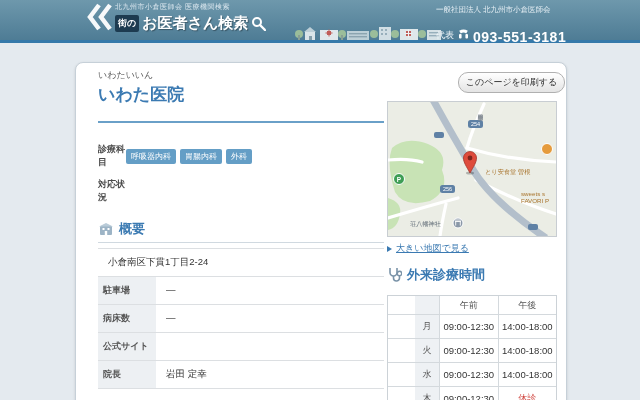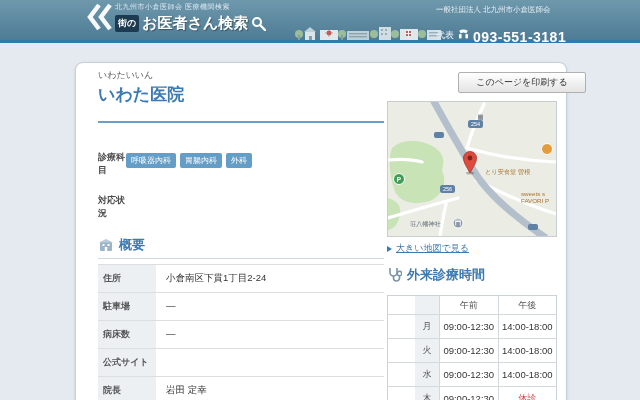--- a/index.html
+++ b/index.html
@@ -24,27 +24,27 @@
   .phone-number{font-size:14px;font-weight:bold;letter-spacing:.5px;}
 
   
   .card{position:absolute;left:75px;top:62px;width:490px;height:420px;background:#fff;
         border:1px solid #c6d0d8;border-radius:8px 8px 0 0;box-shadow:0 1px 3px rgba(0,0,0,.12);}
   .left-col{position:absolute;left:22px;top:6px;width:286px;}
 
   .furigana{font-size:9px;color:#555;}
   .clinic-name{font-size:17px;font-weight:bold;color:#3b7ab2;padding-bottom:15px;
                border-bottom:2px solid #6aa0c8;margin-top:1px;}
-  .print-btn{position:absolute;left:382px;top:9px;width:128px;height:21px;font-size:9px;color:#333;
-             background:linear-gradient(#ffffff,#e4e4e4);border:1px solid #b0b0b0;border-radius:2px;
+  .print-btn{position:absolute;left:382px;top:9px;width:107px;height:21px;font-size:9px;color:#333;
+             background:linear-gradient(#ffffff,#e4e4e4);border:1px solid #b0b0b0;border-radius:10px;
              cursor:pointer;font-family:inherit;}
 
   .meta-row{display:flex;align-items:center;margin-top:9px;}
   .meta-row.first{margin-top:20px;}
-  .meta-label{font-size:9px;font-weight:bold;color:#4a4a4a;width:28px;flex-shrink:0;margin-top:8px;}
+  .meta-label{font-size:9px;font-weight:bold;color:#4a4a4a;width:28px;flex-shrink:0;}
   .badges{display:flex;gap:4px;}
   .badge{background:#649ec6;color:#fff;font-size:8px;padding:2px 5px;border-radius:2px;text-align:right;}
 
   .sec-head{display:flex;align-items:center;gap:5px;color:#3b7ab2;font-size:13px;font-weight:bold;
             padding-bottom:4px;border-bottom:1px solid #d0d9e0;}
   .sec-overview{margin-top:16px;}
   .sec-other{margin-top:13px;}
   .sec-hours{margin-top:11px;border-bottom:none;}
 
   .o-table{margin-top:5px;border-top:1px solid #dcdfe2;}
@@ -173,21 +173,20 @@
           <rect x="2" y="4" width="12" height="9" rx="1" fill="#9db4c6"></rect>
           <rect x="4.5" y="6" width="2" height="2" fill="#ffffff"></rect>
             <rect x="9.5" y="6" width="2" height="2" fill="#ffffff"></rect>
           <rect x="6.8" y="9" width="2.4" height="4" fill="#ffffff"></rect>
           <polygon points="1,4.5 8,1 15,4.5" fill="#b9cbd8"></polygon>
         </svg>
         <span>概要</span>
       </div>
       <div class="o-table">
         <div class="o-row">
-          <div class="o-label">住所</div>
           <div class="o-value">小倉南区下貫1丁目2-24</div>
         </div>
         <div class="o-row">
           <div class="o-label">駐車場</div>
           <div class="o-value">—</div>
         </div>
         <div class="o-row">
           <div class="o-label">病床数</div>
           <div class="o-value">—</div>
         </div>

